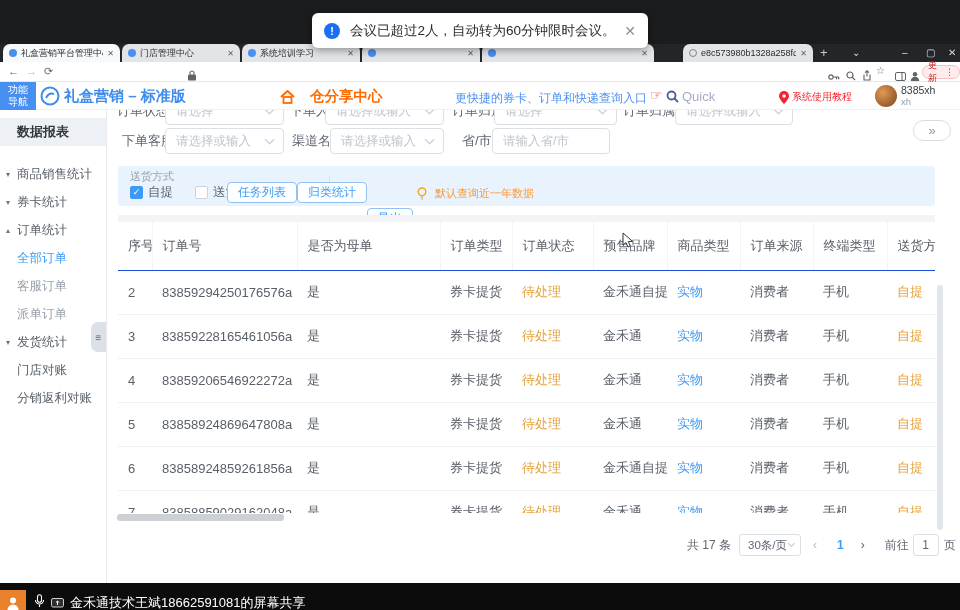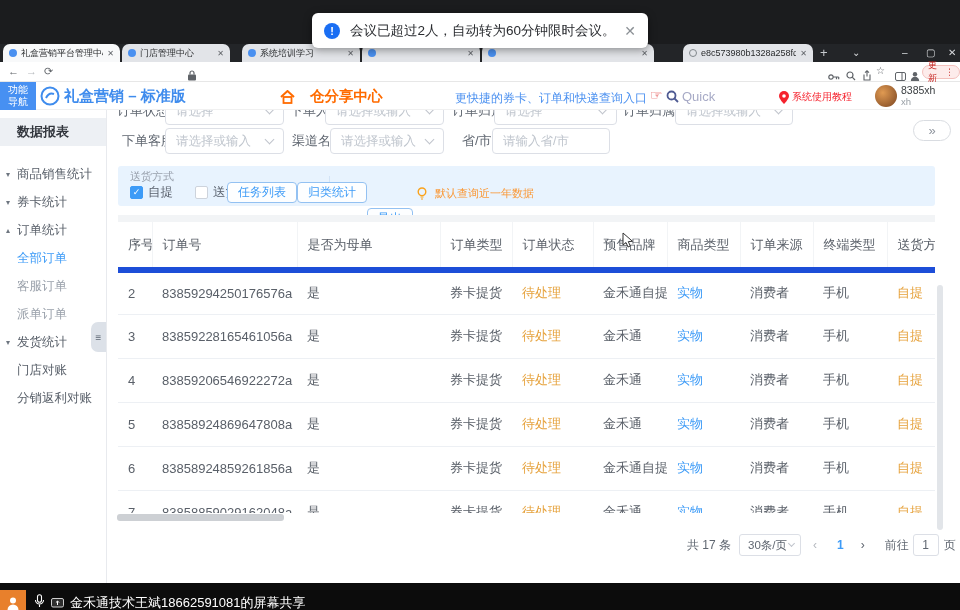--- a/index.html
+++ b/index.html
@@ -74,21 +74,21 @@
 .cb-label{margin:0 0 0 5px;font-size:12.5px;color:#5a626e}
 .cb-gap{width:22px}
 .tb-div{position:absolute;left:211px;top:10px;width:1px;height:21px;background:#d2e3f6}
 .tb-btn{position:absolute;top:16px;height:21px;border:1px solid #93c1f2;border-radius:4px;background:#fdfeff;color:#3d9bf7;font-size:12px;padding:0 10px;display:flex;align-items:center;white-space:nowrap}
 .tb-hint{position:absolute;left:299px;top:20px;display:flex;align-items:center;gap:8px}
 .tb-hint span{font-size:11px;color:#fa9836;white-space:nowrap}
 
 .tbl-strip{position:absolute;left:11px;top:105px;width:817px;height:7px;background:#f2f4f6}
 .tbl{position:absolute;left:11px;top:112px;width:822px;height:291px;overflow:hidden}
 table{border-collapse:collapse;table-layout:fixed;width:817px}
-th{height:48px;font-weight:400;color:#5a6069;font-size:13px;text-align:left;padding-left:10px;background:#fff;border-bottom:6px solid #1d4ed8;white-space:nowrap;overflow:hidden}
+th{height:48px;font-weight:400;color:#5a6069;font-size:13px;text-align:left;padding-left:10px;background:#fff;border-bottom:1px solid #1d4ed8;white-space:nowrap;overflow:hidden}
 th+th{border-left:1px solid #f2f4f6}
 td{height:44px;font-size:13px;color:#5a6069;padding-left:10px;border-bottom:1px solid #edf0f4;white-space:nowrap;overflow:hidden}
 .c-orange{color:#e6a23c}
 .c-blue{color:#3d9bf7}
 .vscroll{position:absolute;left:830px;top:175px;width:6px;height:245px;background:#e2e5e9;border-radius:3px}
 .hthumb{position:absolute;left:10px;top:404px;width:167px;height:7px;background:#cdd0d4;border-radius:3px}
 
 .pager{position:absolute;left:570px;top:424px;height:22px;display:flex;align-items:center;font-size:12px;color:#5f6670;white-space:nowrap}
 .pg-total{margin-left:10px}
 .pg-size{margin-left:8px;width:62px;height:22px;border:1px solid #dcdfe6;border-radius:3px;position:relative;display:flex;align-items:center;background:#fff}
@@ -116,21 +116,21 @@
 
   <div class="chrome-top"></div>
 
   <div class="tab-strip">
     <div id="tabs">
         <div class="tab active" style="left: 3px; width: 117px;">
           <span class="fav"></span>
           <span class="tlabel">礼盒营销平台管理中心</span>
           <span class="tclose">✕</span>
         </div>
-        <div class="tab" style="left: 122px; width: 108px;">
+        <div class="tab" style="left: 122px; width: 118px;">
           <span class="fav"></span>
           <span class="tlabel">门店管理中心</span>
           <span class="tclose">✕</span>
         </div>
         <div class="tab" style="left: 242px; width: 118px;">
           <span class="fav"></span>
           <span class="tlabel">系统培训学习</span>
           <span class="tclose">✕</span>
         </div>
         <div class="tab" style="left: 362px; width: 118px;">

